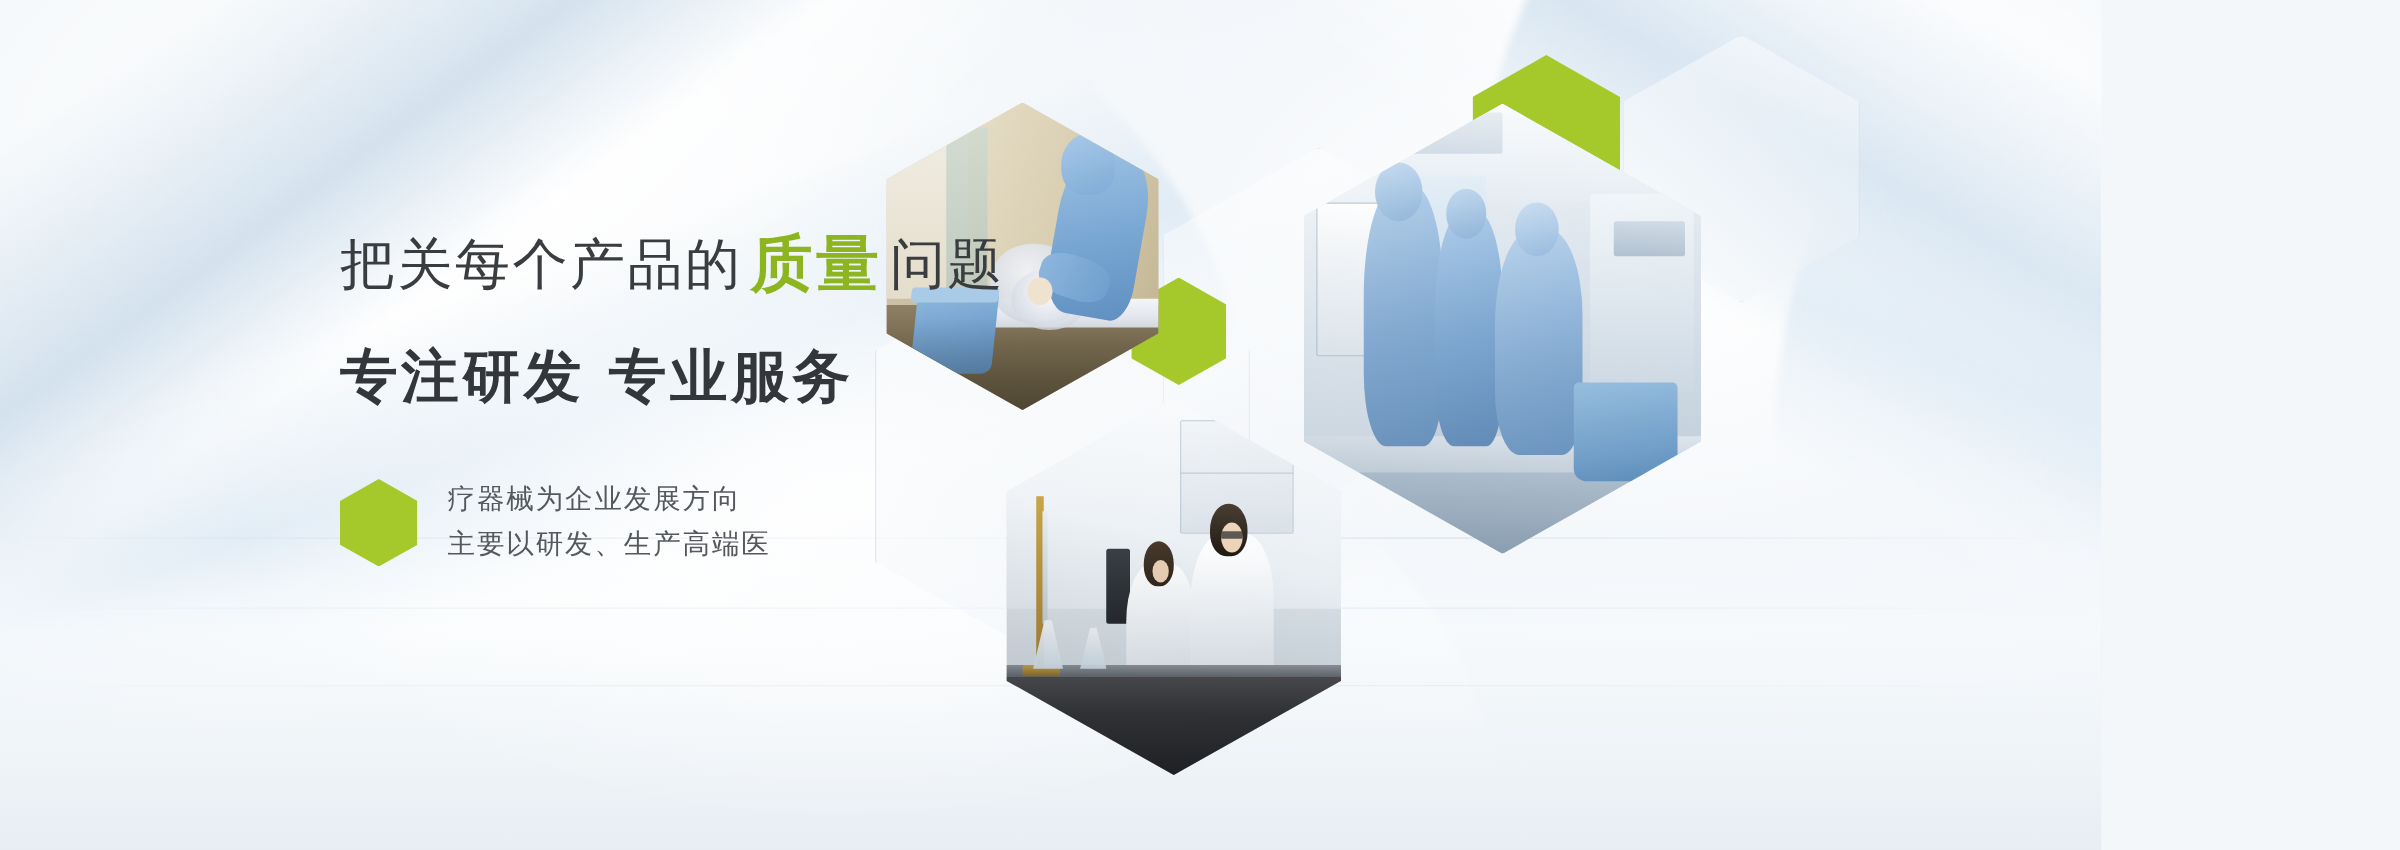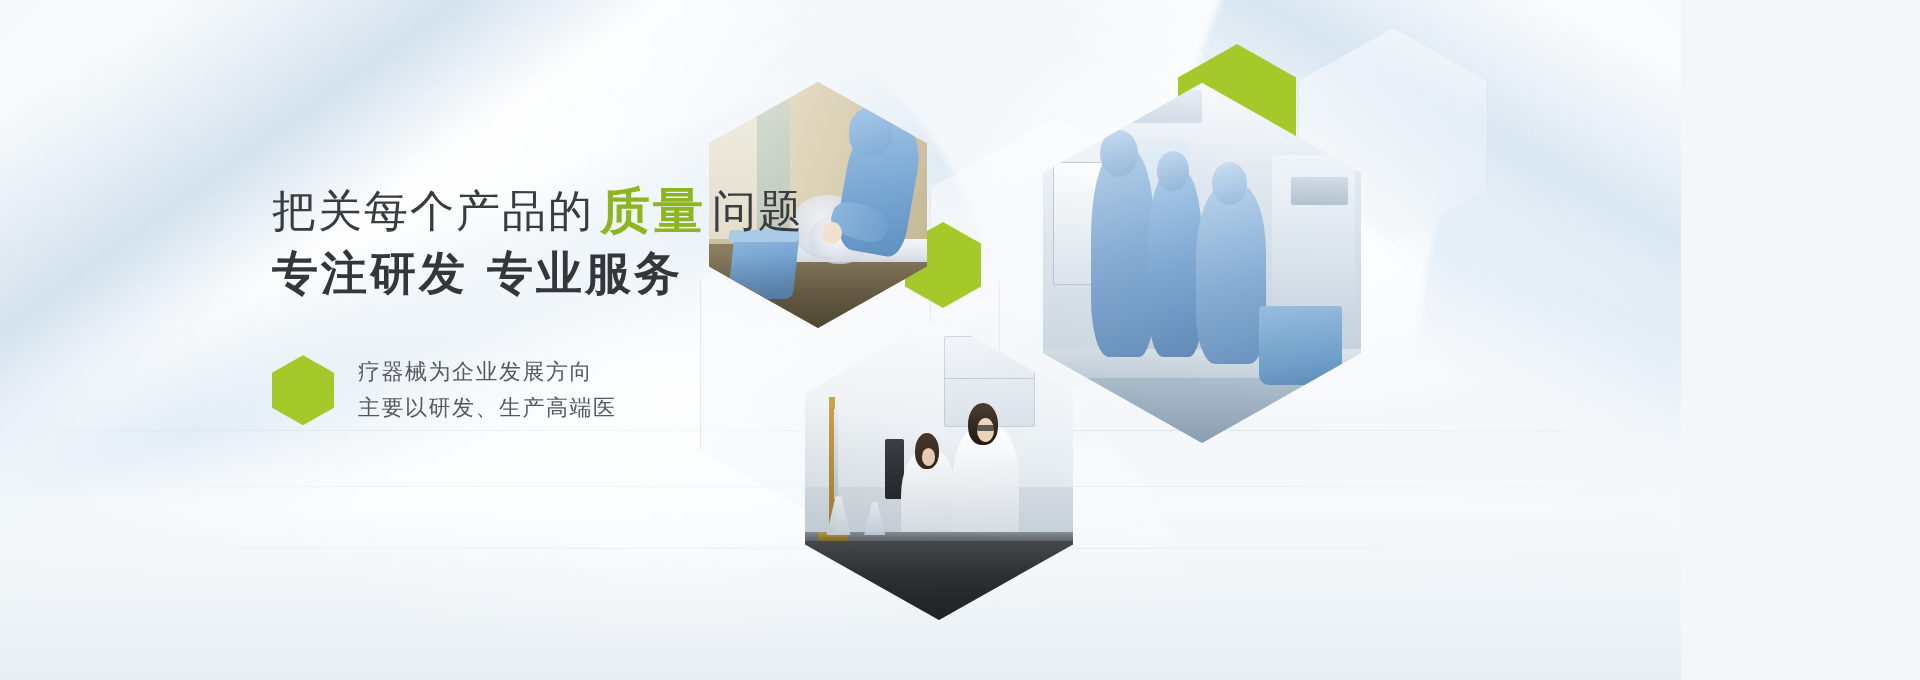--- a/index.html
+++ b/index.html
@@ -236,21 +236,21 @@
   }
   .hl-green {
     color:#8cb520;
     font-weight:700;
     font-size:50px;
     letter-spacing:3px;
     vertical-align:-2px;
     padding:0 6px;
   }
   .headline2 {
-    margin-top:14px;
+    margin-top:42px;
     font-size:46px;
     line-height:1.0;
     color:#33363a;
     font-weight:700;
     letter-spacing:3px;
     white-space:nowrap;
   }
   .sub-wrap {
     margin-top:58px;
     display:flex;

